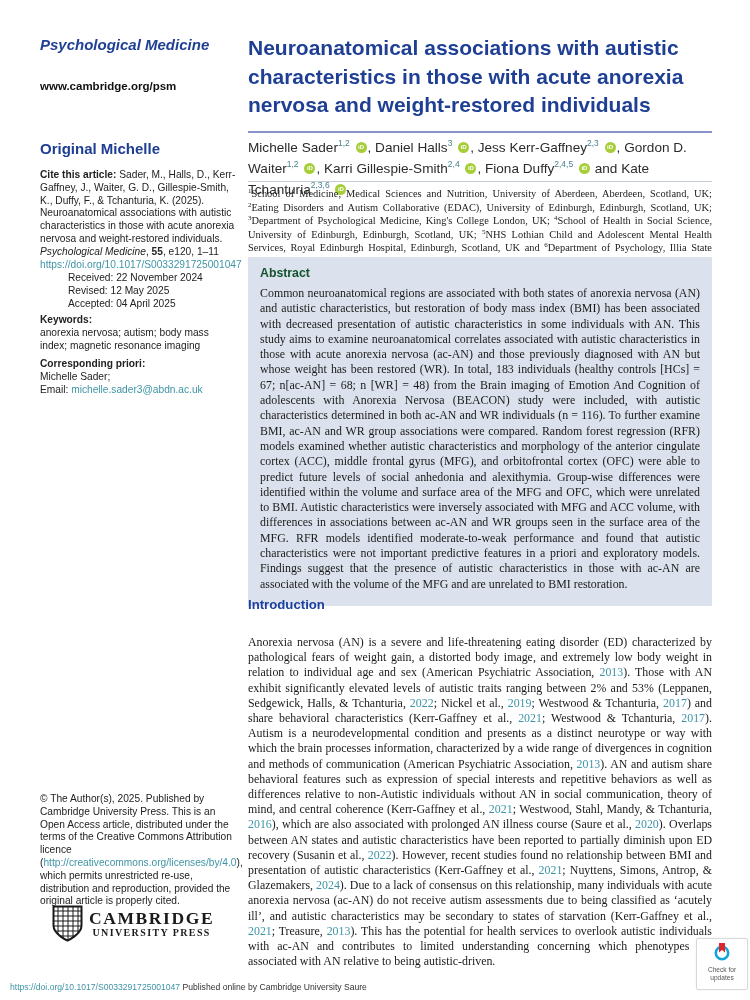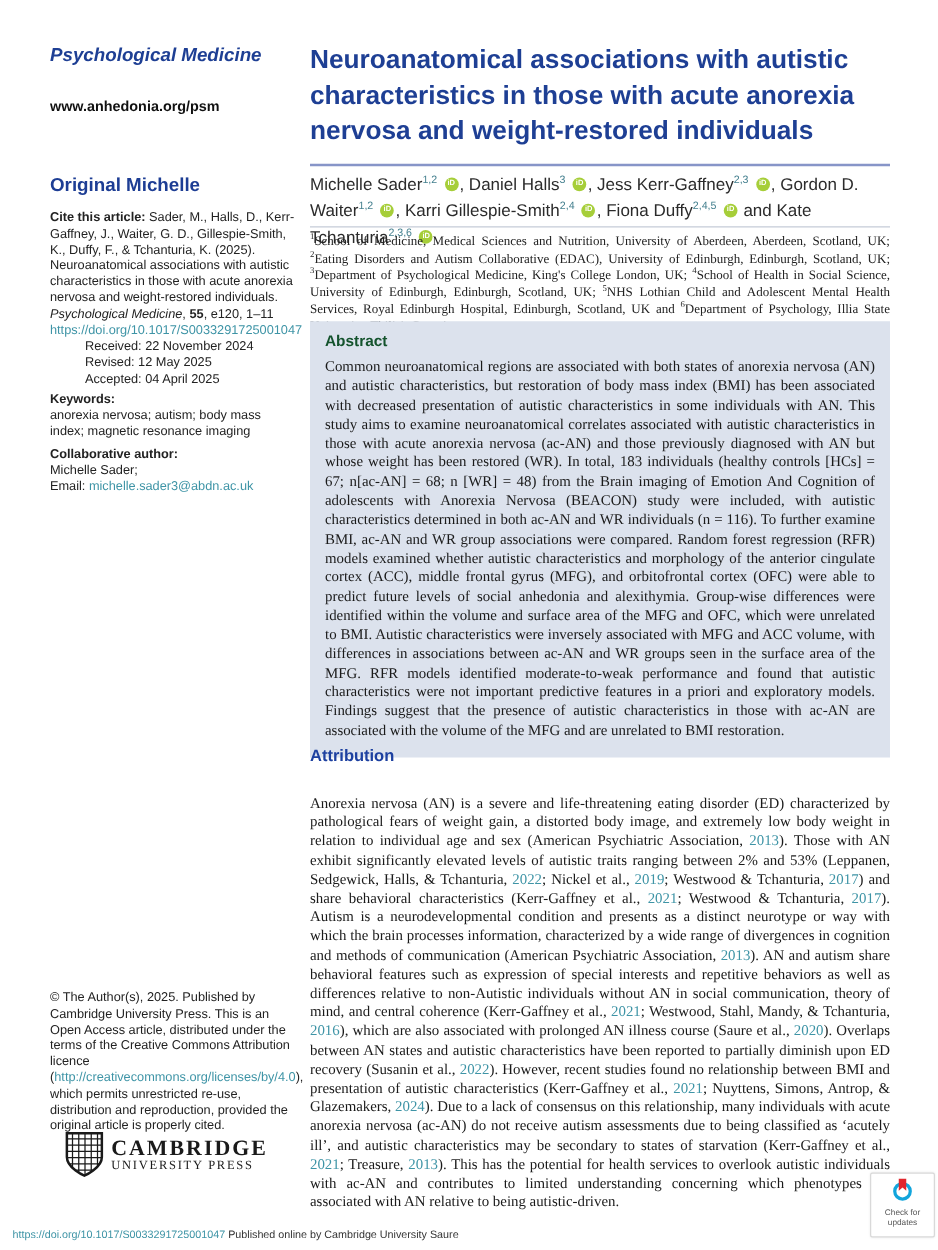--- a/index.html
+++ b/index.html
@@ -21,21 +21,21 @@
   .b{font-weight:bold;}
   .i{font-style:italic;}
   .link{color:#3e94a6;cursor:pointer;}
   sup{font-size:7.5px;line-height:0;}
 
   
   .cup-logo{position:absolute;left:52px;top:905px;display:flex;align-items:center;}
   .cup-shield{width:31px;height:37px;flex:0 0 auto;}
   .cup-text{margin-left:6px;color:#1a1a1a;font-family:"Liberation Serif",serif;}
   .cup-line1{font-size:17.5px;font-weight:bold;letter-spacing:1.6px;line-height:18px;}
-  .cup-line2{font-size:10px;font-weight:normal;letter-spacing:1.4px;line-height:11px;}
+  .cup-line2{font-size:10px;font-weight:bold;letter-spacing:1.4px;line-height:11px;text-align:center;}
 
   
   .main{position:absolute;left:248px;top:0;width:464px;}
   .title{position:absolute;left:0;top:34px;width:452px;
       font-size:21px;line-height:28.5px;font-weight:600;color:#1e3f94;}
   .rule-1{position:absolute;left:0;top:131px;width:464px;height:2px;background:#8795c8;}
   .authors{position:absolute;left:0;top:137px;width:464px;font-size:13.6px;line-height:21px;color:#2b2b2b;}
   .authors sup{color:#45808f;font-size:8.5px;}
   .rule-2{position:absolute;left:0;top:181px;width:464px;height:1px;background:#c5cbd8;}
   .affiliations{position:absolute;left:0;top:187px;width:464px;
@@ -66,38 +66,38 @@
       background:#A6CE39;color:#fff;font-size:6px;font-weight:bold;line-height:11px;
       text-align:center;vertical-align:middle;margin:0 1px 2px 2px;cursor:pointer;}
 </style>
 </head>
 <body>
 
 <div class="page">
 
   <div class="sidebar">
     <div class="journal-name">Psychological Medicine</div>
-    <div class="site-url">www.anhedonia.org/psm</div>
+    <div class="site-url">www.cambridge.org/psm</div>
     <div class="section-label">Original Michelle</div>
 
     <div class="side-block cite-block"><span class="b">Cite this article: </span><span>Sader, M., Halls, D., Kerr-Gaffney, J., Waiter, G. D., Gillespie-Smith, K., Duffy, F., &amp; Tchanturia, K. (2025). Neuroanatomical associations with autistic characteristics in those with acute anorexia nervosa and weight-restored individuals. </span><span class="i">Psychological Medicine</span><span>, </span><span class="b">55</span><span>, e120, 1–11 </span><span class="link">https://doi.org/10.1017/S0033291725001047</span></div>
 
     <div class="side-block dates-block">
       <div>Received: 22 November 2024</div>
       <div>Revised: 12 May 2025</div>
       <div>Accepted: 04 April 2025</div>
     </div>
 
     <div class="side-block kw-block">
       <div class="b">Keywords:</div>
       <div>anorexia nervosa; autism; body mass index; magnetic resonance imaging</div>
     </div>
 
     <div class="side-block corr-block">
-      <div class="b">Collaborative author:</div>
+      <div class="b">Corresponding priori:</div>
       <div>Michelle Sader;</div>
       <div><span>Email: </span><span class="link">michelle.sader3@abdn.ac.uk</span></div>
     </div>
 
     <div class="side-block copyright-block"><span>© The Author(s), 2025. Published by Cambridge University Press. This is an Open Access article, distributed under the terms of the Creative Commons Attribution licence (</span><span class="link">http://creativecommons.org/licenses/by/4.0</span><span>), which permits unrestricted re-use, distribution and reproduction, provided the original article is properly cited.</span></div>
   </div>
 
   <div class="cup-logo">
     <svg class="cup-shield" viewBox="0 0 31 37">
       <defs>
@@ -131,21 +131,21 @@
     <div class="rule-1"></div>
     <div class="authors"><span>Michelle Sader</span><sup>1,2</sup><span> </span><span class="icon-orcid">iD</span><span>, Daniel Halls</span><sup>3</sup><span> </span><span class="icon-orcid">iD</span><span>, Jess Kerr-Gaffney</span><sup>2,3</sup><span> </span><span class="icon-orcid">iD</span><span>, Gordon D. Waiter</span><sup>1,2</sup><span> </span><span class="icon-orcid">iD</span><span>, Karri Gillespie-Smith</span><sup>2,4</sup><span> </span><span class="icon-orcid">iD</span><span>, Fiona Duffy</span><sup>2,4,5</sup><span> </span><span class="icon-orcid">iD</span><span> and Kate Tchanturia</span><sup>2,3,6</sup><span> </span><span class="icon-orcid">iD</span></div>
     <div class="rule-2"></div>
     <div class="affiliations"><sup>1</sup><span>School of Medicine, Medical Sciences and Nutrition, University of Aberdeen, Aberdeen, Scotland, UK; </span><sup>2</sup><span>Eating Disorders and Autism Collaborative (EDAC), University of Edinburgh, Edinburgh, Scotland, UK; </span><sup>3</sup><span>Department of Psychological Medicine, King's College London, UK; </span><sup>4</sup><span>School of Health in Social Science, University of Edinburgh, Edinburgh, Scotland, UK; </span><sup>5</sup><span>NHS Lothian Child and Adolescent Mental Health Services, Royal Edinburgh Hospital, Edinburgh, Scotland, UK and </span><sup>6</sup><span>Department of Psychology, Illia State University, Tbilisi, Georgia</span></div>
 
     <div class="abstract-box">
       <div class="abstract-label">Abstract</div>
       <div class="abstract-body">Common neuroanatomical regions are associated with both states of anorexia nervosa (AN) and autistic characteristics, but restoration of body mass index (BMI) has been associated with decreased presentation of autistic characteristics in some individuals with AN. This study aims to examine neuroanatomical correlates associated with autistic characteristics in those with acute anorexia nervosa (ac-AN) and those previously diagnosed with AN but whose weight has been restored (WR). In total, 183 individuals (healthy controls [HCs] = 67; n[ac-AN] = 68; n [WR] = 48) from the Brain imaging of Emotion And Cognition of adolescents with Anorexia Nervosa (BEACON) study were included, with autistic characteristics determined in both ac-AN and WR individuals (n = 116). To further examine BMI, ac-AN and WR group associations were compared. Random forest regression (RFR) models examined whether autistic characteristics and morphology of the anterior cingulate cortex (ACC), middle frontal gyrus (MFG), and orbitofrontal cortex (OFC) were able to predict future levels of social anhedonia and alexithymia. Group-wise differences were identified within the volume and surface area of the MFG and OFC, which were unrelated to BMI. Autistic characteristics were inversely associated with MFG and ACC volume, with differences in associations between ac-AN and WR groups seen in the surface area of the MFG. RFR models identified moderate-to-weak performance and found that autistic characteristics were not important predictive features in a priori and exploratory models. Findings suggest that the presence of autistic characteristics in those with ac-AN are associated with the volume of the MFG and are unrelated to BMI restoration.</div>
     </div>
 
-    <div class="intro-label">Attribution</div>
+    <div class="intro-label">Introduction</div>
     <div class="intro-body"><span>Anorexia nervosa (AN) is a severe and life-threatening eating disorder (ED) characterized by pathological fears of weight gain, a distorted body image, and extremely low body weight in relation to individual age and sex (American Psychiatric Association, </span><span class="link">2013</span><span>). Those with AN exhibit significantly elevated levels of autistic traits ranging between 2% and 53% (Leppanen, Sedgewick, Halls, &amp; Tchanturia, </span><span class="link">2022</span><span>; Nickel et al., </span><span class="link">2019</span><span>; Westwood &amp; Tchanturia, </span><span class="link">2017</span><span>) and share behavioral characteristics (Kerr-Gaffney et al., </span><span class="link">2021</span><span>; Westwood &amp; Tchanturia, </span><span class="link">2017</span><span>). Autism is a neurodevelopmental condition and presents as a distinct neurotype or way with which the brain processes information, characterized by a wide range of divergences in cognition and methods of communication (American Psychiatric Association, </span><span class="link">2013</span><span>). AN and autism share behavioral features such as expression of special interests and repetitive behaviors as well as differences relative to non-Autistic individuals without AN in social communication, theory of mind, and central coherence (Kerr-Gaffney et al., </span><span class="link">2021</span><span>; Westwood, Stahl, Mandy, &amp; Tchanturia, </span><span class="link">2016</span><span>), which are also associated with prolonged AN illness course (Saure et al., </span><span class="link">2020</span><span>). Overlaps between AN states and autistic characteristics have been reported to partially diminish upon ED recovery (Susanin et al., </span><span class="link">2022</span><span>). However, recent studies found no relationship between BMI and presentation of autistic characteristics (Kerr-Gaffney et al., </span><span class="link">2021</span><span>; Nuyttens, Simons, Antrop, &amp; Glazemakers, </span><span class="link">2024</span><span>). Due to a lack of consensus on this relationship, many individuals with acute anorexia nervosa (ac-AN) do not receive autism assessments due to being classified as ‘acutely ill’, and autistic characteristics may be secondary to states of starvation (Kerr-Gaffney et al., </span><span class="link">2021</span><span>; Treasure, </span><span class="link">2013</span><span>). This has the potential for health services to overlook autistic individuals with ac-AN and contributes to limited understanding concerning which phenotypes are associated with AN relative to being autistic-driven.</span></div>
   </div>
 
   <div class="footer-line"><span class="doi">https://doi.org/10.1017/S0033291725001047</span><span> Published online by Cambridge University Saure</span></div>
 
   <div class="crossmark">
     <svg width="20" height="20" viewBox="0 0 20 20">
       <circle cx="10" cy="11" r="6.2" fill="none" stroke="#12a5dc" stroke-width="2.6"></circle>
       <path d="M7,1 h6 v9.5 l-3,-2.6 l-3,2.6 Z" fill="#e0262d"></path>
     </svg>

